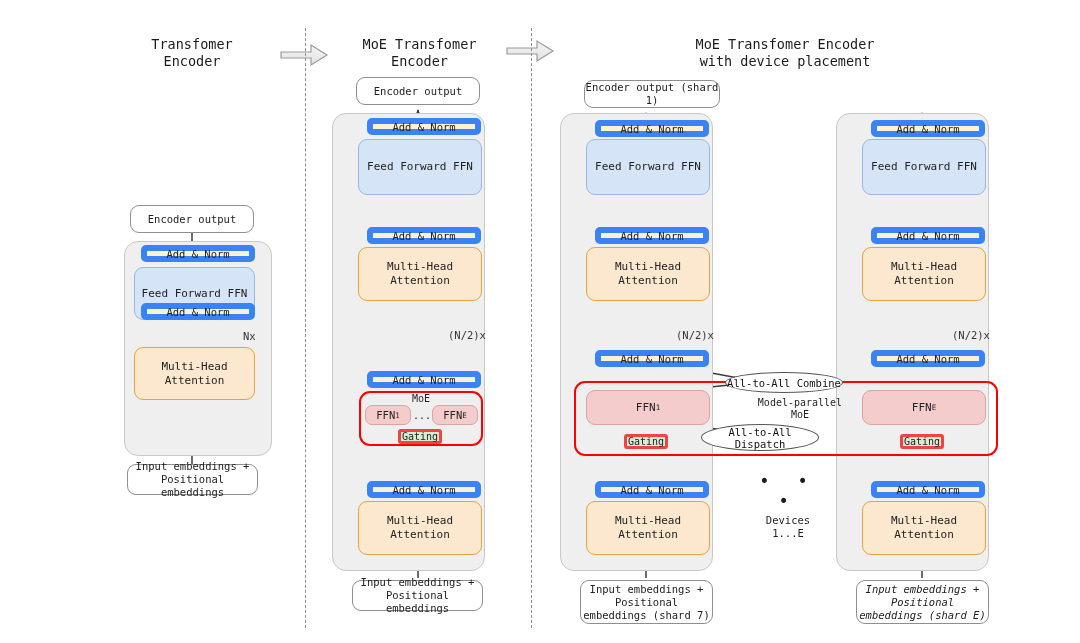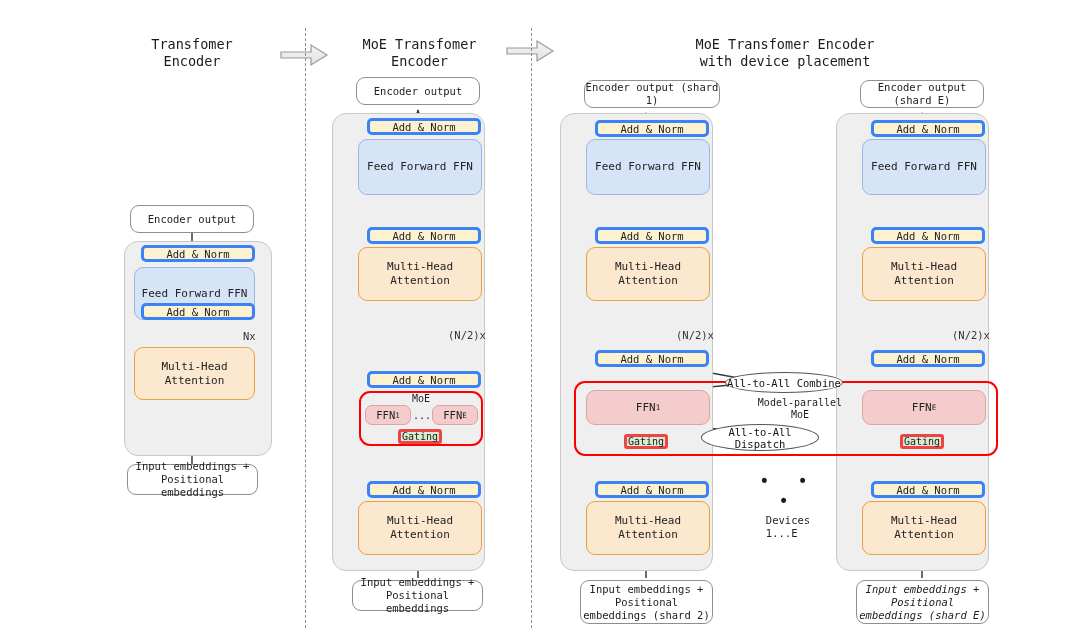--- a/index.html
+++ b/index.html
@@ -21,21 +21,21 @@
   }
 
   
   .group{
     background:#efefef;border:1px solid #c8c8c8;border-radius:14px;
   }
   .group-label{
     font-size:10.5px;color:#333;
   }
   .blk-addnorm{
-    background:#fdf2d0;border:3px solid #3b82f6;border-radius:5px;
+    background:#fdf2d0;border:6px solid #3b82f6;border-radius:5px;
     font-size:10.5px;line-height:12px;
   }
   .blk-ffn{
     background:#d6e4f7;border:1px solid #9cb8e0;border-radius:9px;
     font-size:11px;line-height:14px;
   }
   .blk-attn{
     background:#fce8cf;border:1px solid #e8a33d;border-radius:9px;
     font-size:11px;line-height:14px;
   }
@@ -68,21 +68,21 @@
 
   
   .vdash{
     border-left:1.4px dashed #8d8d8d;width:0;
   }
 
   
   svg.wires{position:absolute;left:0;top:0;width:1080px;height:643px;overflow:visible;pointer-events:none;}
 
   .dots{font-size:17px;letter-spacing:9px;color:#1b1b1b;}
-  .devlabel{font-size:10.5px;color:#1f1f1f;white-space:pre-line;line-height:13px;text-align:left;}
+  .devlabel{font-size:10.5px;color:#1f1f1f;white-space:pre-line;line-height:13px;text-align:center;}
   .sub{font-size:7.5px;vertical-align:sub;}
 </style>
 </head>
 <body>
 
 <div class="canvas">
 
   <svg class="wires">
     <defs>
       <marker id="ah" markerWidth="7" markerHeight="7" refX="5.4" refY="3" orient="auto">
@@ -291,24 +291,22 @@
 
   <div class="abs blk-gating ctr" style="left:624px;top:434px;width:44px;height:15px;">Gating</div>
 
   <div class="abs blk-addnorm ctr" style="left:595px;top:481px;width:114px;height:17px;">Add &amp; Norm</div>
 
   <div class="abs blk-attn ctr" style="left:586px;top:501px;width:124px;height:54px;">Multi-Head
 Attention</div>
 
   <div class="abs blk-io ctr" style="left:580px;top:580px;width:133px;height:44px;">Input embeddings +
 Positional embeddings
-(shard 2)</div>
-
-  <div class="abs blk-io ctr" style="left:860px;top:80px;width:124px;height:28px;">Encoder
-output (shard E)</div>
+(shard 7)</div>
+
 
   <div class="abs group" style="left:836px;top:113px;width:153px;height:458px;"></div>
 
   <div class="abs group-label" style="left:952px;top:329px;">(N/2)x</div>
 
   <div class="abs group-label" style="left:921px;top:540px;">Device E</div>
 
   <div class="abs blk-addnorm ctr" style="left:871px;top:120px;width:114px;height:17px;">Add &amp; Norm</div>
 
   <div class="abs blk-ffn ctr" style="left:862px;top:139px;width:124px;height:56px;">Feed Forward

